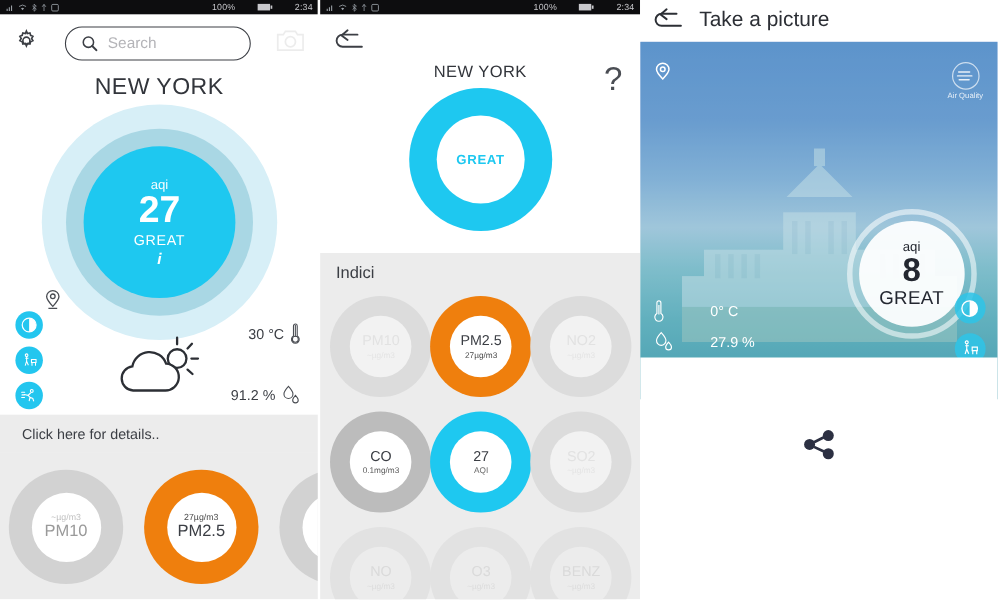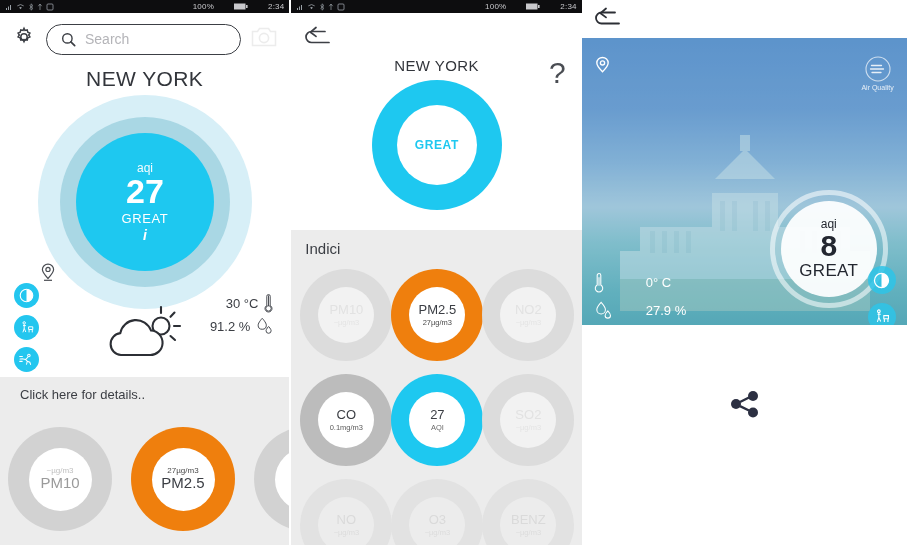--- a/index.html
+++ b/index.html
@@ -13,21 +13,21 @@
   .p3{width:326px;}
 
   .statusbar{height:13px;background:#0d0d0f;display:flex;align-items:center;
              justify-content:space-between;padding:0 5px;box-sizing:border-box;}
   .sb-left{display:flex;align-items:center;gap:3px;}
   .sb-right{display:flex;align-items:center;gap:20px;color:#c8c8cc;font-size:8px;
             letter-spacing:.2px;font-family:"Liberation Sans",sans-serif;}
   .sb-ico{display:block;}
 
   
-  .topbar1{height:52px;display:flex;align-items:center;padding:0 12px;box-sizing:border-box;gap:10px;}
+  .topbar1{height:52px;display:flex;align-items:center;padding:0 12px;box-sizing:border-box;gap:23px;}
   .gear{flex:0 0 auto;}
   .searchbox{flex:1 1 auto;height:31px;border:1.6px solid #3c3f45;border-radius:16px;
              display:flex;align-items:center;gap:9px;padding:0 14px;box-sizing:border-box;}
   .search-ph{color:#b4b4b8;font-size:14px;}
   .cam{flex:0 0 auto;opacity:.12;}
 
   .city1{text-align:center;font-size:21px;color:#32353b;letter-spacing:.4px;margin-top:2px;}
 
   .rings{position:relative;width:290px;height:228px;margin-top:4px;}
   .ring-o{position:absolute;left:50%;top:0;transform:translateX(-50%);
@@ -44,21 +44,21 @@
   .pin1{position:absolute;left:40px;top:168px;}
 
   .icons-col{position:absolute;left:14px;top:283px;display:flex;flex-direction:column;gap:7px;}
   .cico{width:25px;height:25px;border-radius:50%;background:#23c6ef;
         display:flex;align-items:center;justify-content:center;}
 
   .weather-ico{position:absolute;left:104px;top:300px;}
   .readout{position:absolute;right:16px;font-size:13px;color:#3b3e44;display:flex;
            align-items:center;gap:6px;}
   .r-temp{top:293px;}
-  .r-hum{top:316px;text-align:center;}
+  .r-hum{top:349px;text-align:center;}
 
   .detailsbar{position:absolute;left:0;top:377px;width:290px;height:34px;background:#ececec;
               display:flex;align-items:center;}
   .detailsbar span{font-size:13px;color:#3b3e44;padding-left:20px;}
 
   .poll-strip{position:absolute;left:0;top:411px;width:290px;height:134px;background:#ececec;}
   .donut{position:absolute;border-radius:50%;display:flex;align-items:center;justify-content:center;}
   .donut .hole{border-radius:50%;background:#fff;display:flex;flex-direction:column;
                align-items:center;justify-content:center;}
   .d1{width:104px;height:104px;left:8px;top:16px;background:#d2d2d2;}
@@ -415,20 +415,21 @@
   </div>
 
   <div class="panel p3">
     <div class="p3head">
       <span>
         <svg width="30" height="22" viewBox="0 0 28 22">
             <path d="M26 17.5H8.5A5.5 5.5 0 018.5 6.5H22" fill="none" stroke="#2c2f35" stroke-width="1.8" stroke-linecap="round"></path>
             <path d="M13 2.5L7.5 7.2 13 11.4" fill="none" stroke="#2c2f35" stroke-width="1.8" stroke-linecap="round" stroke-linejoin="round"></path>
           </svg>
       </span>
+      <span class="p3title">Take a picture</span>
     </div>
 
     <div class="photo">
       <svg class="capitol" width="250" height="180" viewBox="0 0 250 180">
         <g fill="#e8eef2">
           <rect x="0" y="120" width="250" height="60"></rect>
           <rect x="20" y="96" width="210" height="26"></rect>
           <rect x="92" y="62" width="66" height="40"></rect>
           <path d="M125 18l30 30h-60z"></path>
           <rect x="120" y="4" width="10" height="16"></rect>

